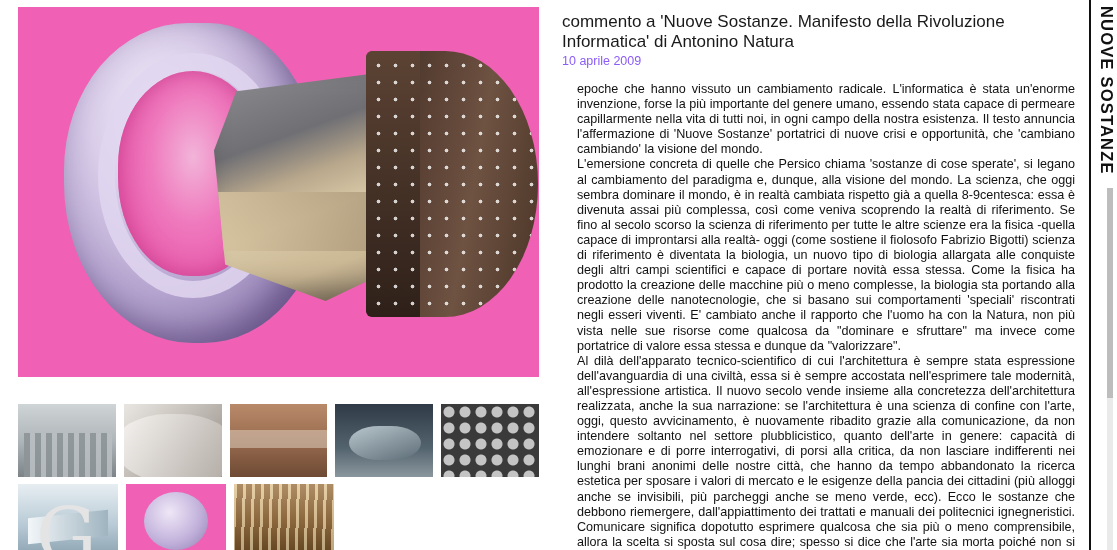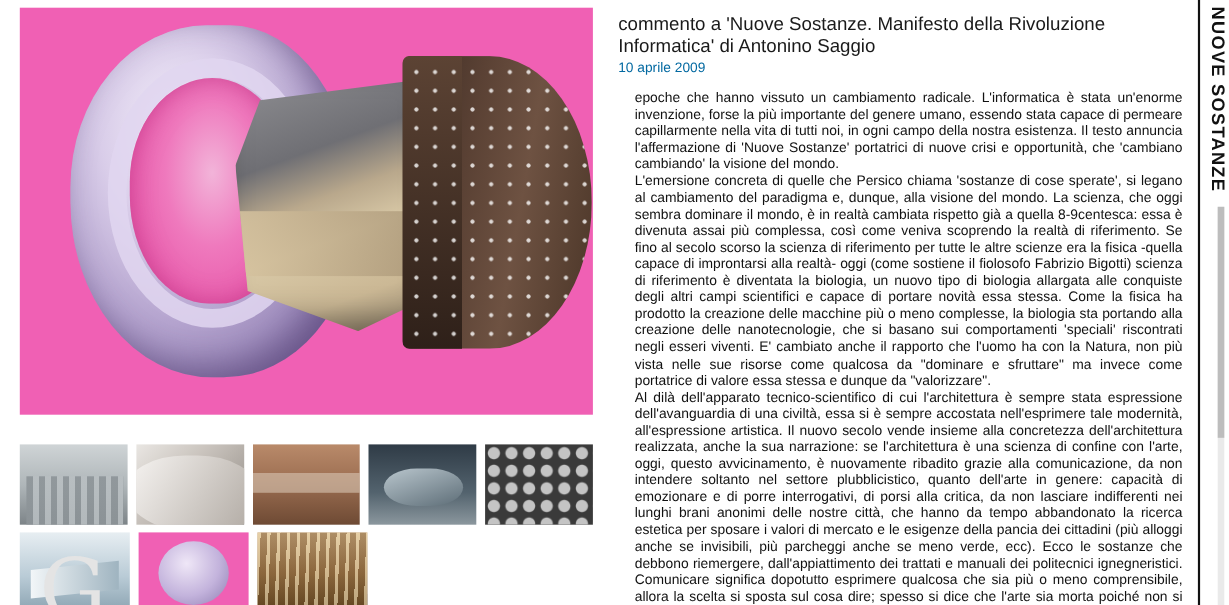--- a/index.html
+++ b/index.html
@@ -179,21 +179,21 @@
     margin: 12px 0 0 0;
     font-size: 17px;
     line-height: 20px;
     color: #1a1a1a;
     font-weight: 400;
     width: 505px;
   }
   #article-date {
     margin: 2px 0 1px 0;
     font-size: 12.5px;
-    color: #0369a1;
+    color: #8b5cf6;
   }
   #article-body {
     margin-top: 14px;
     width: 513px;
     font-size: 12.6px;
     line-height: 15.1px;
     color: #111111;
     text-align: justify;
   }
   #article-body p { margin: 0 0 0 15px; }
@@ -274,21 +274,21 @@
       <div class="thumb th6"></div>
       <div class="thumb th7"></div>
       <div class="thumb th8"></div>
     </div>
   </div>
 
   <div id="watermark">G</div>
 </div>
 
 <div id="article">
-  <h1 id="article-title">commento a 'Nuove Sostanze. Manifesto della Rivoluzione Informatica' di Antonino Saggio</h1>
+  <h1 id="article-title">commento a 'Nuove Sostanze. Manifesto della Rivoluzione Informatica' di Antonino Natura</h1>
   <div id="article-date">10 aprile 2009</div>
   <div id="article-body">
     <p>epoche che hanno vissuto un cambiamento radicale. L'informatica è stata un'enorme invenzione, forse la più importante del genere umano, essendo stata capace di permeare capillarmente nella vita di tutti noi, in ogni campo della nostra esistenza. Il testo annuncia l'affermazione di 'Nuove Sostanze' portatrici di  nuove crisi e opportunità, che 'cambiano cambiando' la visione del mondo.</p>
     <p> L'emersione concreta di quelle che Persico chiama 'sostanze di cose sperate', si legano al cambiamento del paradigma e, dunque, alla visione del mondo. La scienza, che oggi sembra dominare il mondo, è in realtà cambiata rispetto già a quella 8-9centesca: essa è divenuta assai più complessa, così come veniva scoprendo la realtà di riferimento. Se fino al secolo scorso la scienza di riferimento per tutte le altre scienze era la fisica -quella capace di improntarsi alla realtà- oggi (come sostiene il fiolosofo Fabrizio Bigotti) scienza di riferimento è diventata la biologia, un nuovo tipo di biologia allargata alle conquiste degli altri campi scientifici e capace di portare novità essa stessa. Come la fisica ha prodotto la creazione delle macchine più o meno complesse, la biologia sta portando alla creazione delle nanotecnologie, che si basano sui comportamenti 'speciali' riscontrati negli esseri viventi. E' cambiato anche il rapporto che l'uomo ha con la Natura, non più vista nelle sue risorse come qualcosa da "dominare e sfruttare" ma invece come portatrice di valore essa stessa e dunque da "valorizzare".</p>
     <p> Al dilà dell'apparato tecnico-scientifico di cui l'architettura è sempre stata espressione dell'avanguardia di una civiltà, essa si è sempre accostata nell'esprimere tale modernità, all'espressione artistica. Il nuovo secolo vende insieme alla concretezza dell'architettura realizzata, anche la sua narrazione: se l'architettura è una scienza di confine con l'arte, oggi, questo avvicinamento, è nuovamente ribadito grazie alla comunicazione, da non intendere soltanto nel settore plubblicistico, quanto dell'arte in genere: capacità di emozionare e di porre interrogativi, di porsi alla critica, da non lasciare indifferenti nei lunghi brani anonimi delle nostre città, che hanno da tempo abbandonato la ricerca estetica per sposare i valori di mercato e le esigenze della pancia dei cittadini (più alloggi anche se invisibili, più parcheggi anche se meno verde, ecc). Ecco le sostanze che debbono riemergere, dall'appiattimento dei trattati e manuali dei politecnici ignegneristici. Comunicare significa dopotutto esprimere qualcosa che sia più o meno comprensibile, allora la scelta si sposta sul cosa dire; spesso si dice che l'arte sia morta poiché non si aveva più nulla da dire, se non il disagio che questa afasia comportava. L'epoca elettronica da questo punto di vista può aver liberato le voci degli artisti e degli architetti, che</p>
   </div>
 </div>
 
 <div id="vertical-bar">
   <div id="vertical-rule"></div>

